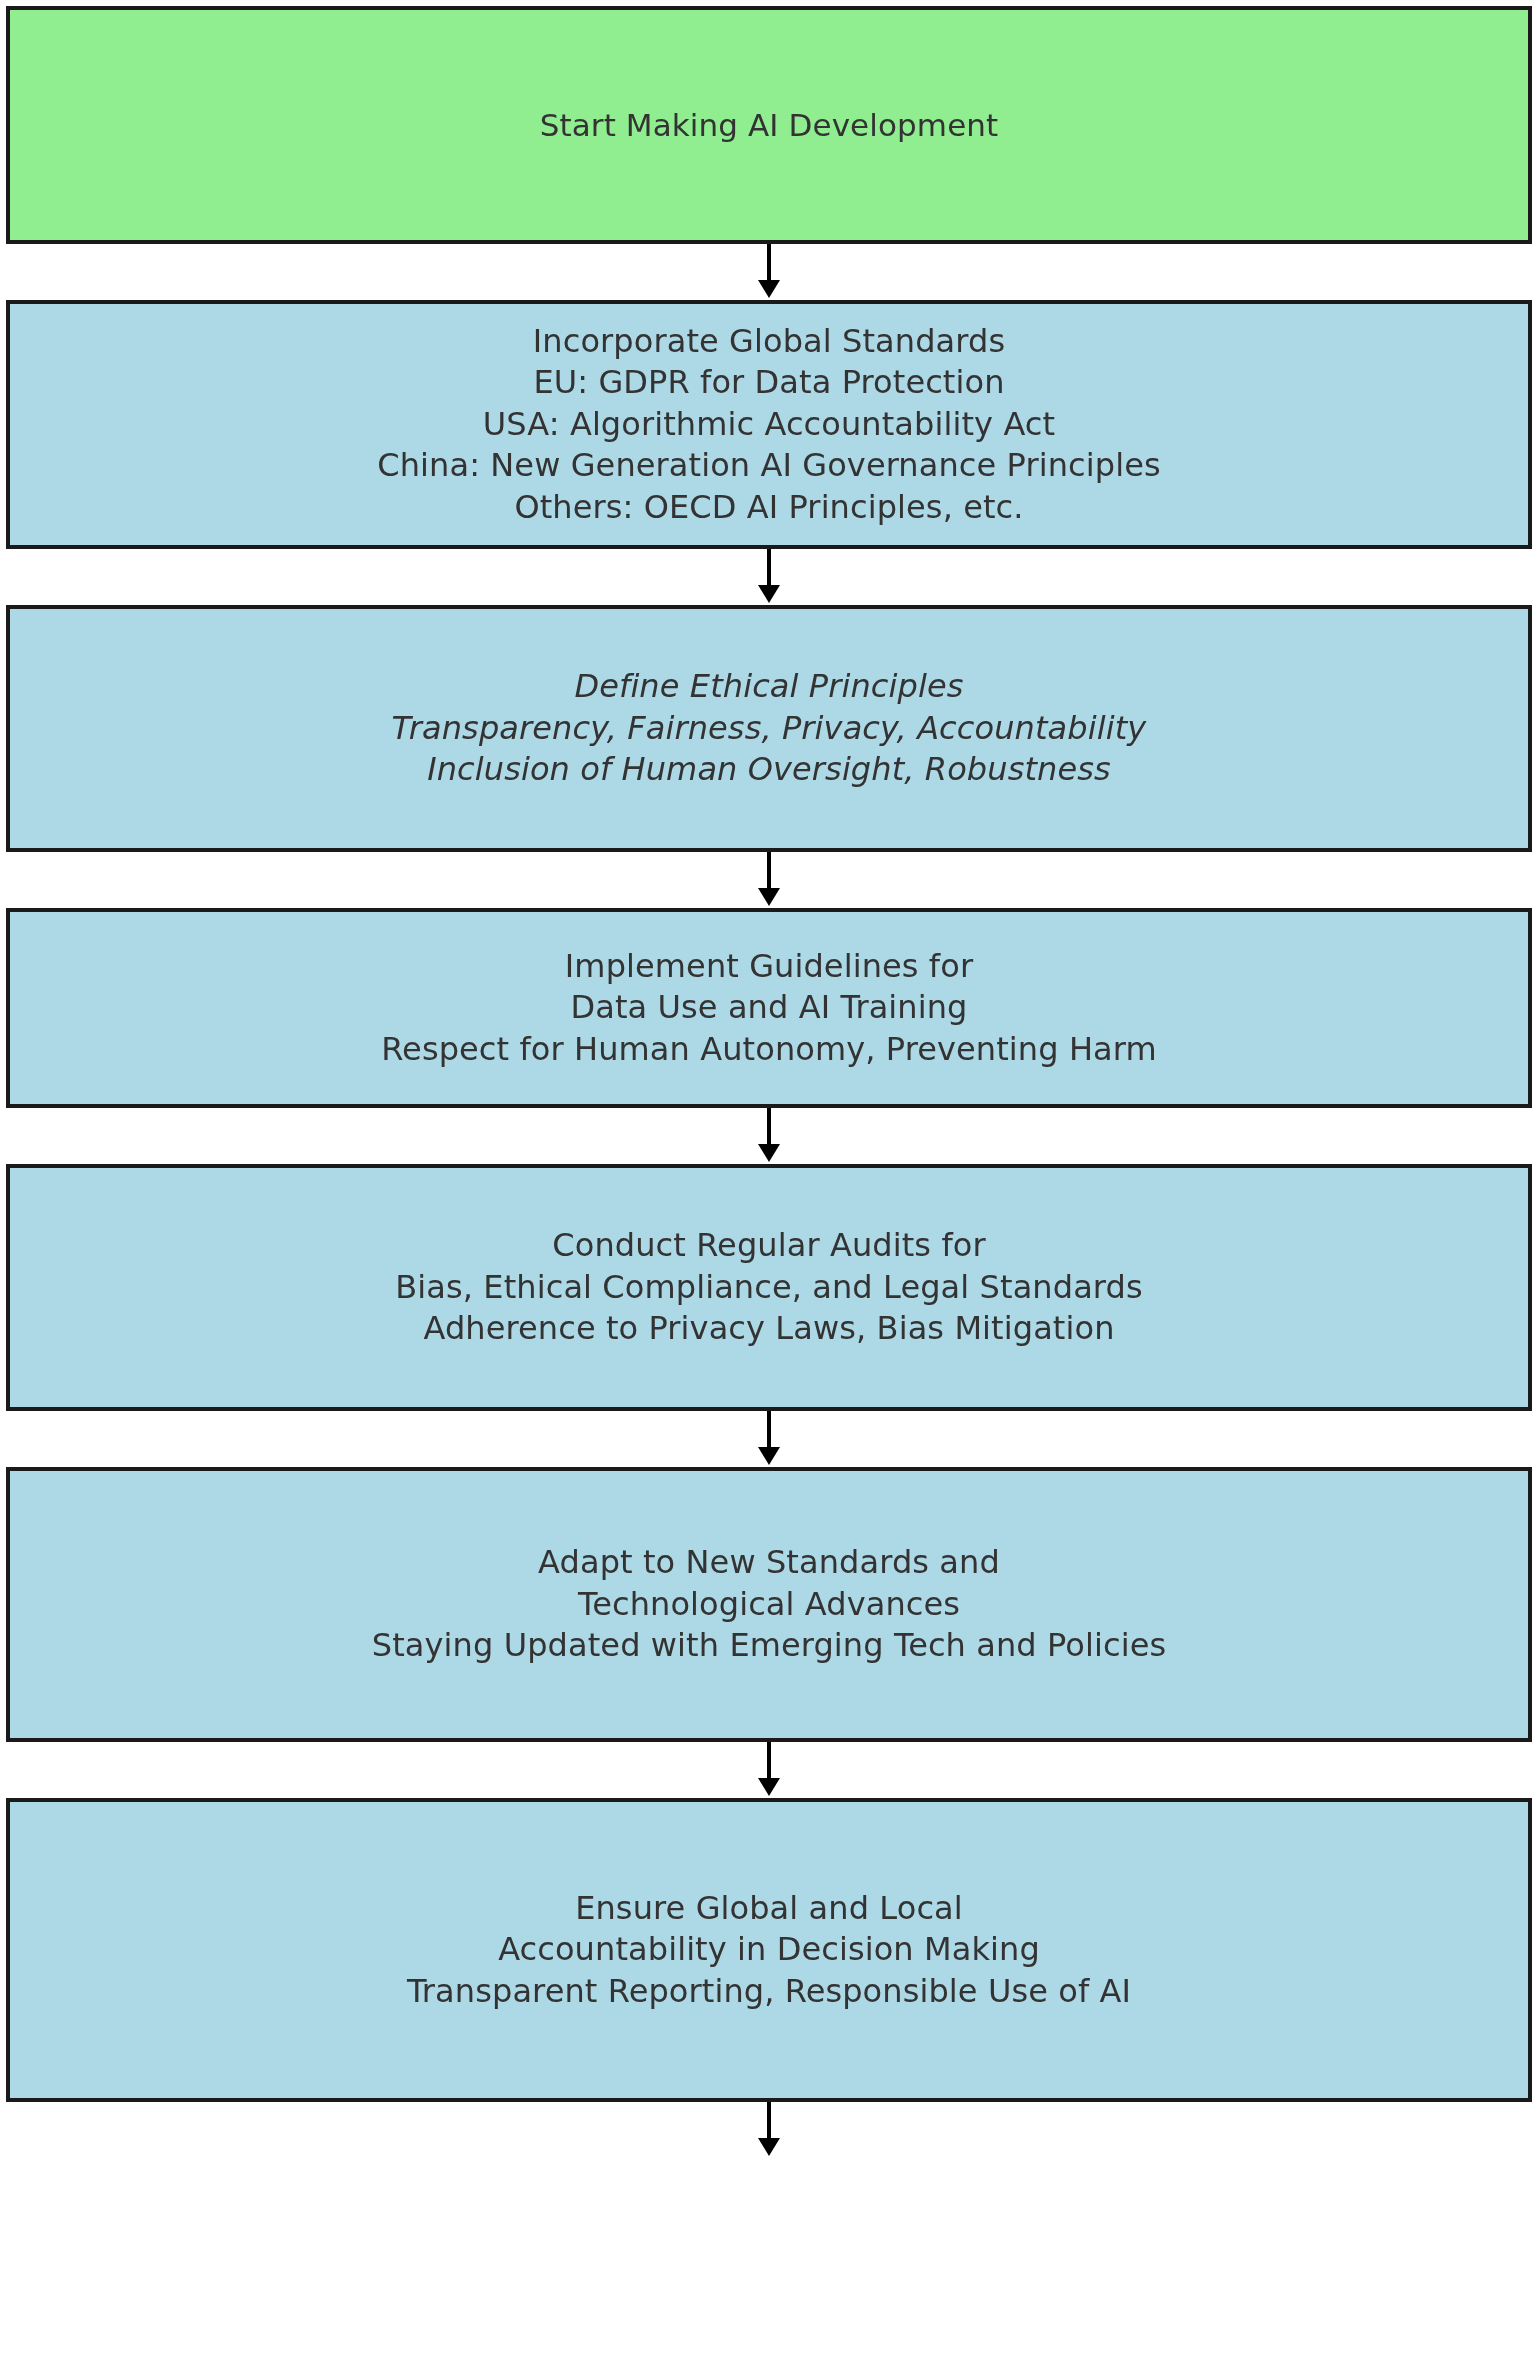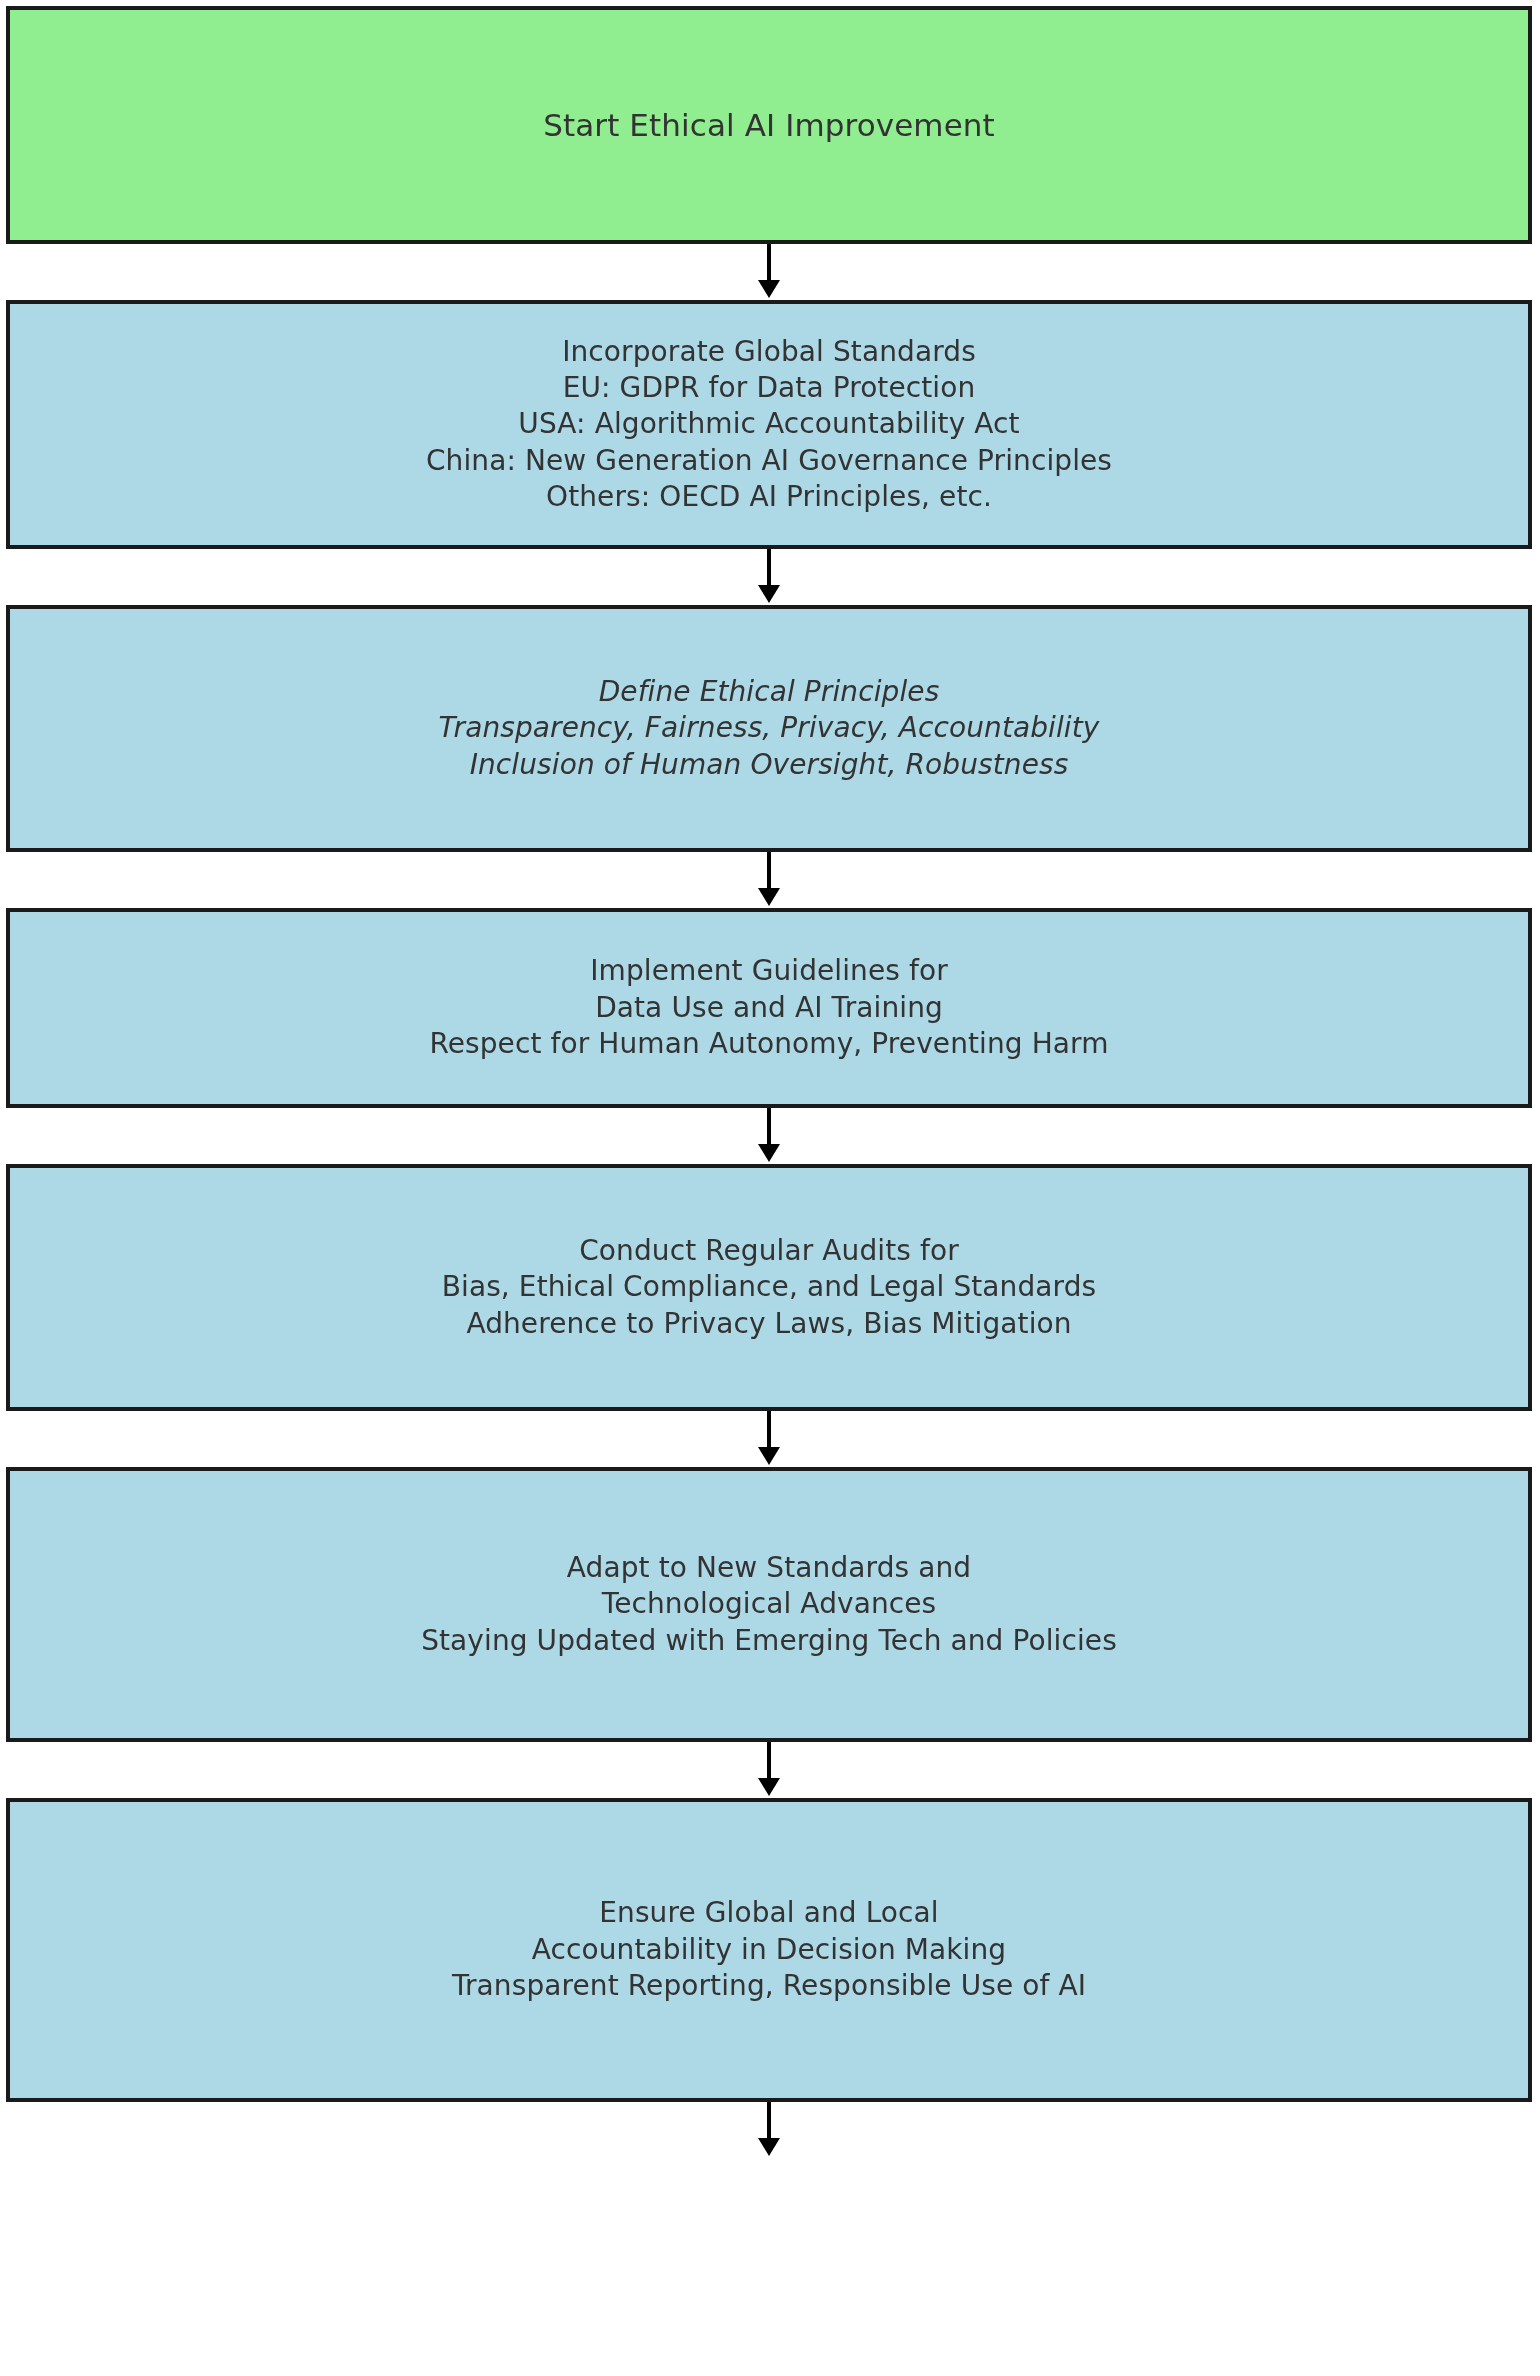--- a/index.html
+++ b/index.html
@@ -52,21 +52,21 @@
     letter-spacing: 0.1px;
     padding: 0 14px;
   }
 
   .node.start .node-label,
   .node.end .node-label {
     font-size: 31px;
   }
 
   .node.process .node-label {
-    font-size: 28px;
+    font-size: 32px;
   }
 
   
   .connector {
     position: relative;
     flex: 0 0 auto;
     height: 56px;
     width: 100%;
   }
   .connector .shaft {
@@ -99,21 +99,21 @@
   .h-p5      { height: 275px; }
   .h-p6      { height: 304px; }
   .h-end     { height: 245px; }
 </style>
 </head>
 <body>
 
 <div id="flowchart">
 
   <div class="node start h-start">
-    <span class="node-label">Start Ethical AI Improvement</span>
+    <span class="node-label">Start Making AI Development</span>
   </div>
 
   <div class="connector">
     <span class="shaft"></span>
     <span class="head"></span>
   </div>
 
   <div class="node process h-p1">
     <span class="node-label">Incorporate Global Standards
 EU: GDPR for Data Protection

